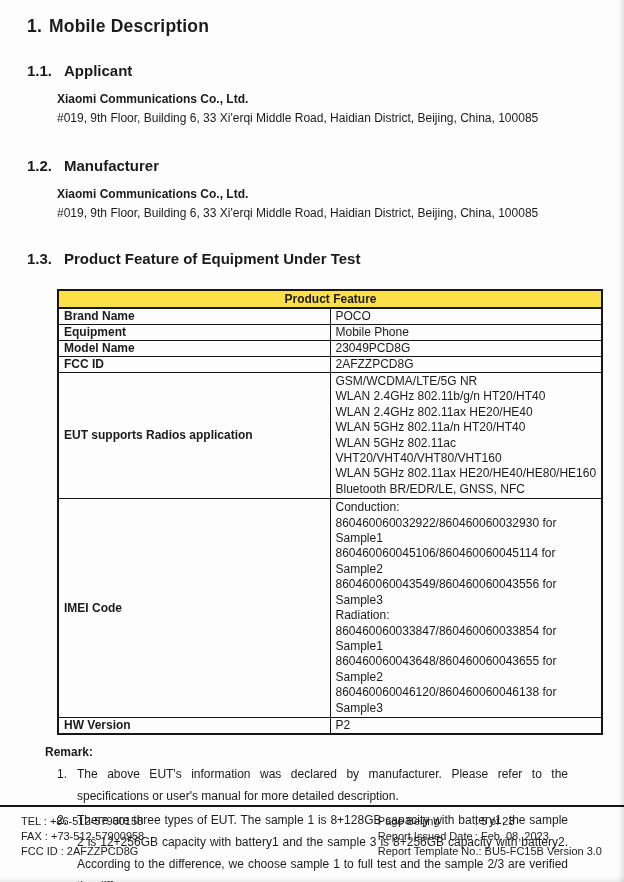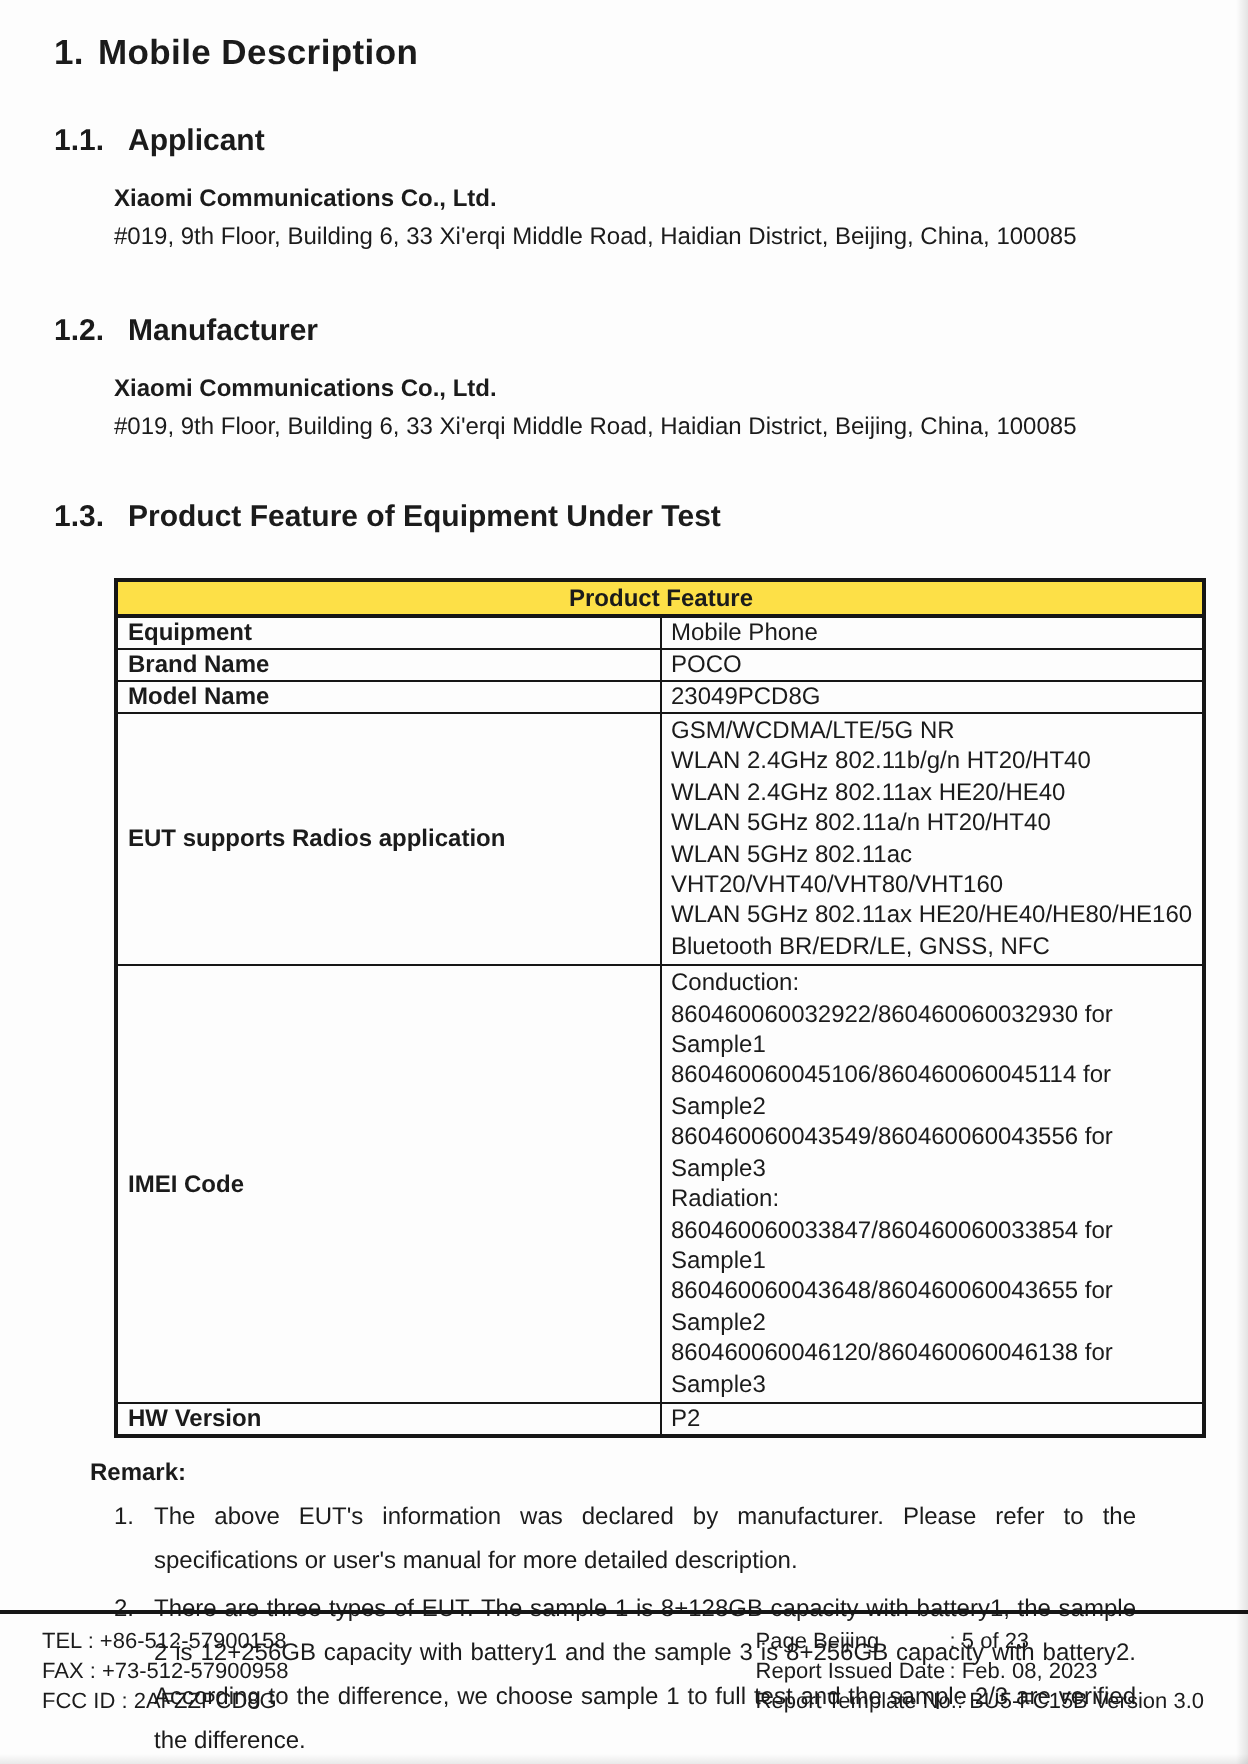--- a/index.html
+++ b/index.html
@@ -89,30 +89,34 @@
     <span class="num">1.3.</span>
     <span>Product Feature of Equipment Under Test</span>
   </div>
 
   <table class="pf">
     <tbody>
         <tr>
       <td class="th" colspan="2">Product Feature</td>
     </tr>
     <tr>
+      <td class="lbl">Brand Name</td>
+      <td class="val">POCO</td>
+    </tr>
+    <tr>
       <td class="lbl">Equipment</td>
       <td class="val">Mobile Phone</td>
     </tr>
     <tr>
-      <td class="lbl">Brand Name</td>
-      <td class="val">POCO</td>
+      <td class="lbl">Model Name</td>
+      <td class="val">23049PCD8G</td>
     </tr>
     <tr>
-      <td class="lbl">Model Name</td>
-      <td class="val">23049PCD8G</td>
+      <td class="lbl">FCC ID</td>
+      <td class="val">2AFZZPCD8G</td>
     </tr>
     <tr>
       <td class="lbl">EUT supports Radios application</td>
       <td class="val-pre">GSM/WCDMA/LTE/5G NR
 WLAN 2.4GHz 802.11b/g/n HT20/HT40
 WLAN 2.4GHz 802.11ax HE20/HE40
 WLAN 5GHz 802.11a/n HT20/HT40
 WLAN 5GHz 802.11ac VHT20/VHT40/VHT80/VHT160
 WLAN 5GHz 802.11ax HE20/HE40/HE80/HE160
 Bluetooth BR/EDR/LE, GNSS, NFC</td>

